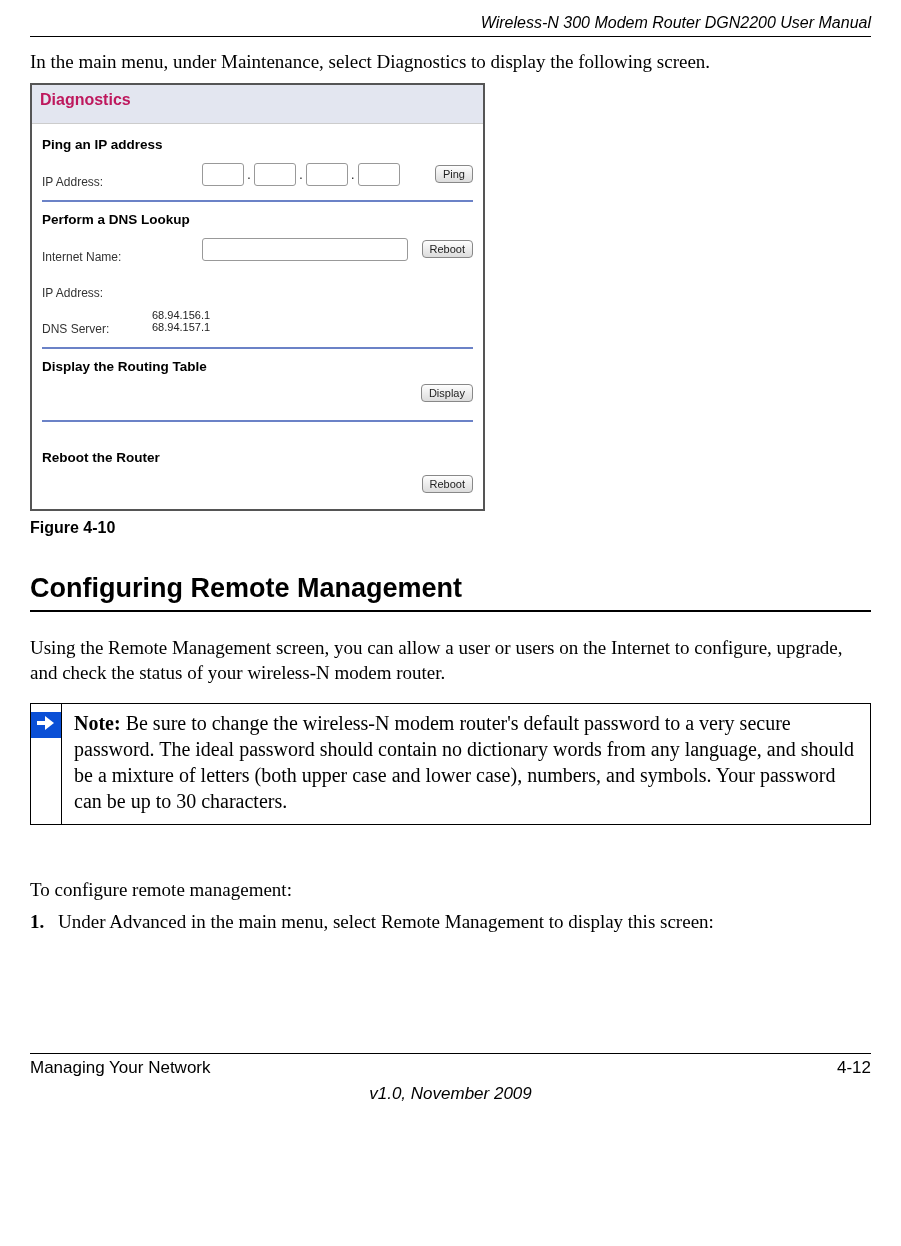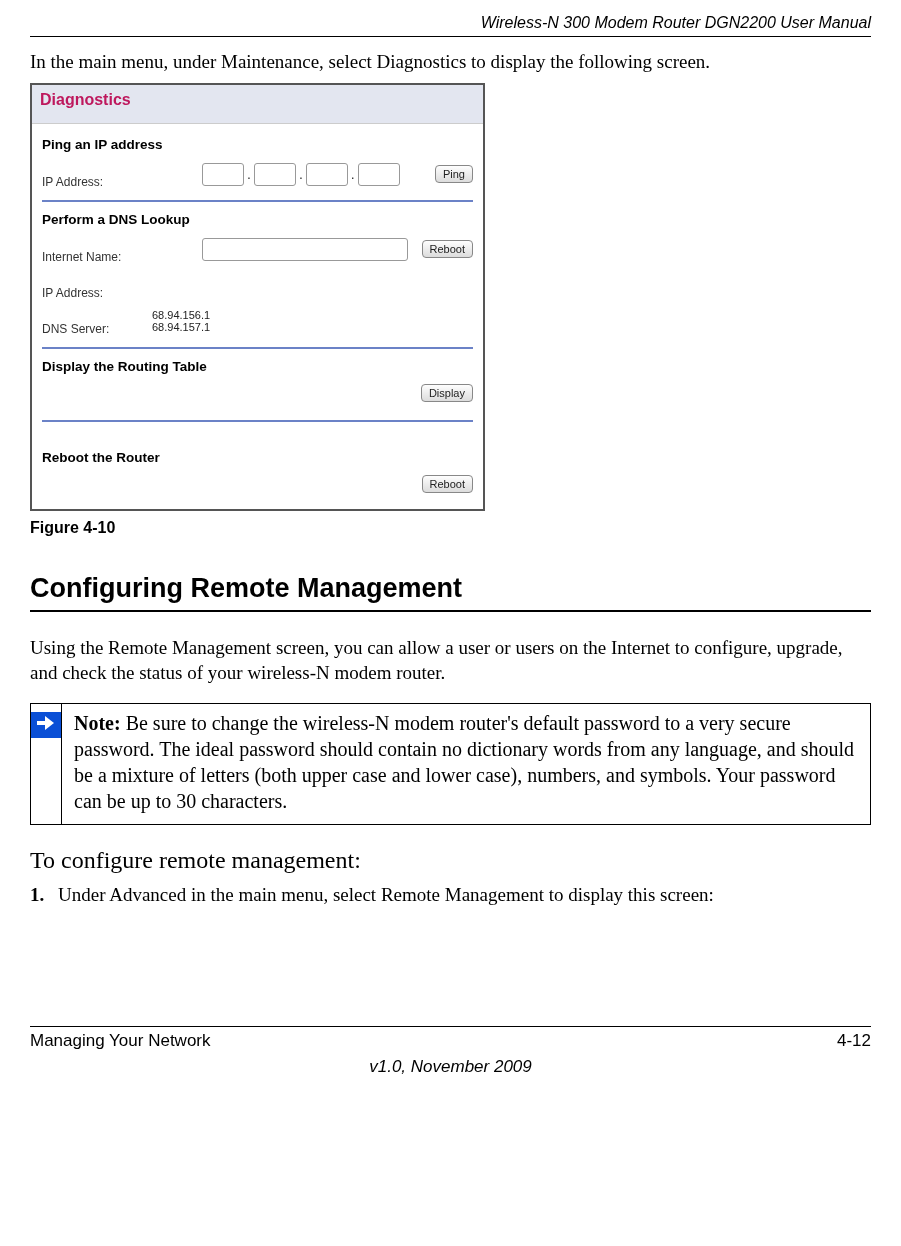--- a/index.html
+++ b/index.html
@@ -146,22 +146,23 @@
     border-bottom: 7px solid transparent;
     border-left: 9px solid #fff;
   }
   .note-text {
     padding: 6px 10px 10px 12px;
     font-size: 20px;
     line-height:1.3;
   }
   .note-text .bold { font-weight: bold; }
   .config-para {
-    font-size: 24px;
+    font-size: 19px;
     padding-top: 22px;
+    margin-top: 32px;
   }
   .numbered {
     font-size: 19px;
     padding-top: 10px;
     display:flex;
   }
   .numbered .num { font-weight: bold; width: 28px; }
   .footer {
     margin-top: 120px;
     border-top: 1px solid #000;

